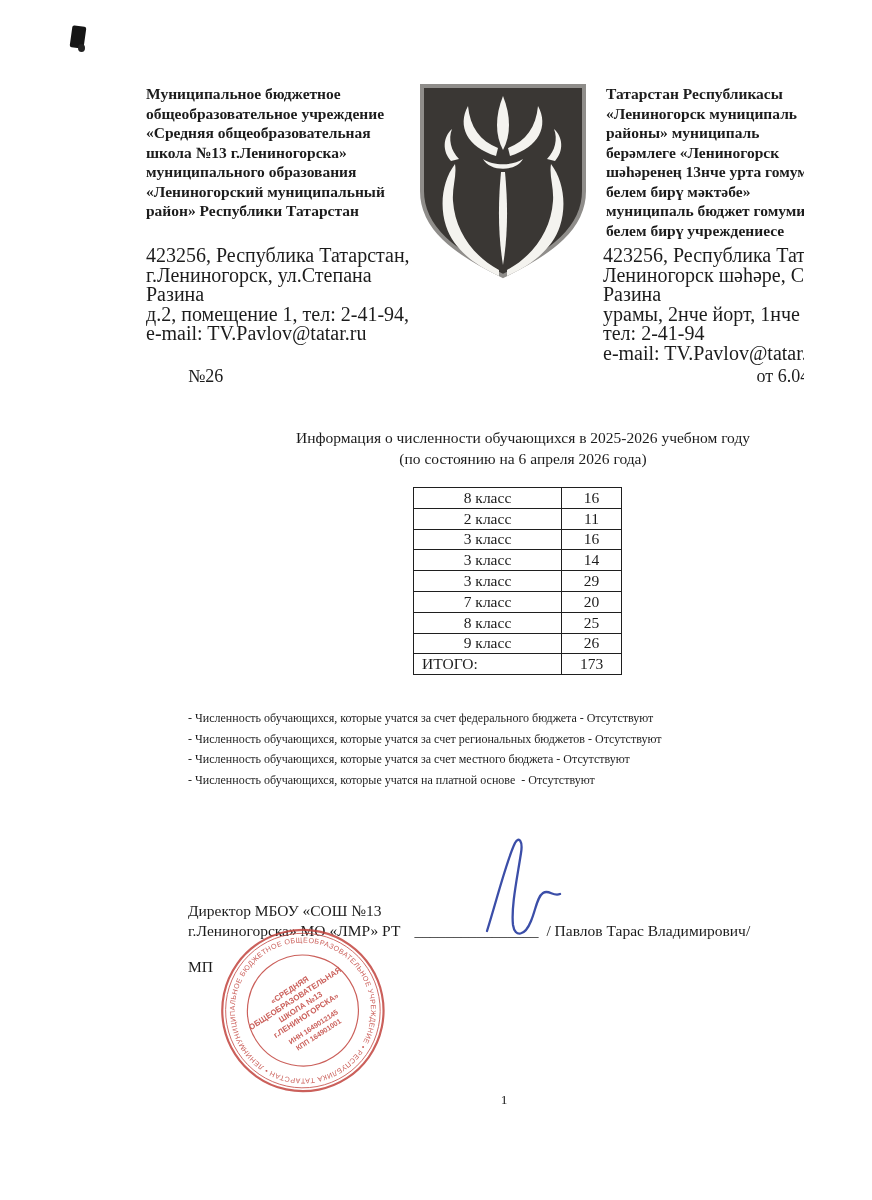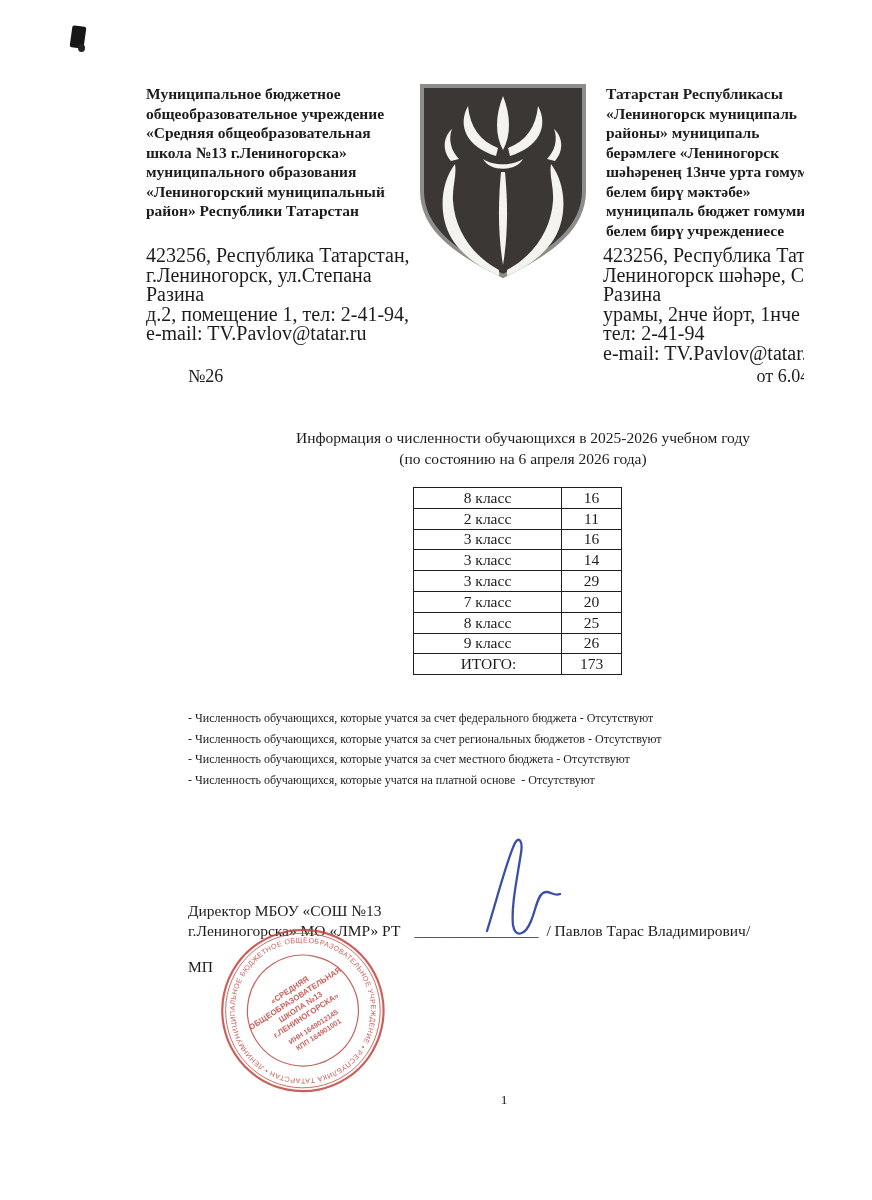--- a/index.html
+++ b/index.html
@@ -25,21 +25,21 @@
   .ref-row{left:120px;top:366px;width:676px;display:flex;justify-content:space-between;font-size:18px;}
 
   
   .title{left:0;top:427px;width:872px;text-align:center;font-size:15.5px;line-height:21px;padding-left:19px;}
 
   
   .tbl-wrap{left:345px;top:487px;}
   table.counts{border-collapse:collapse;font-size:15.5px;}
   table.counts td{border:1.4px solid #1f1f1f;height:19.8px;padding:0 6px;}
   td.lbl{width:133px;text-align:center;}
-  tr.totals td.lbl{text-align:center;padding-left:8px;}
+  tr.totals td.lbl{text-align:left;padding-left:8px;}
   td.val{width:47px;text-align:center;padding-left:8px;}
 
   
   .notes{left:120px;top:708px;width:700px;}
   .notes div{font-size:12px;line-height:20.5px;white-space:pre-wrap;}
 
   
   .sig{left:120px;top:901px;width:700px;font-size:15.5px;line-height:20px;}
   .sig-row{display:flex;align-items:baseline;white-space:pre;}
   .sig-underscores{margin-left:14px;}

